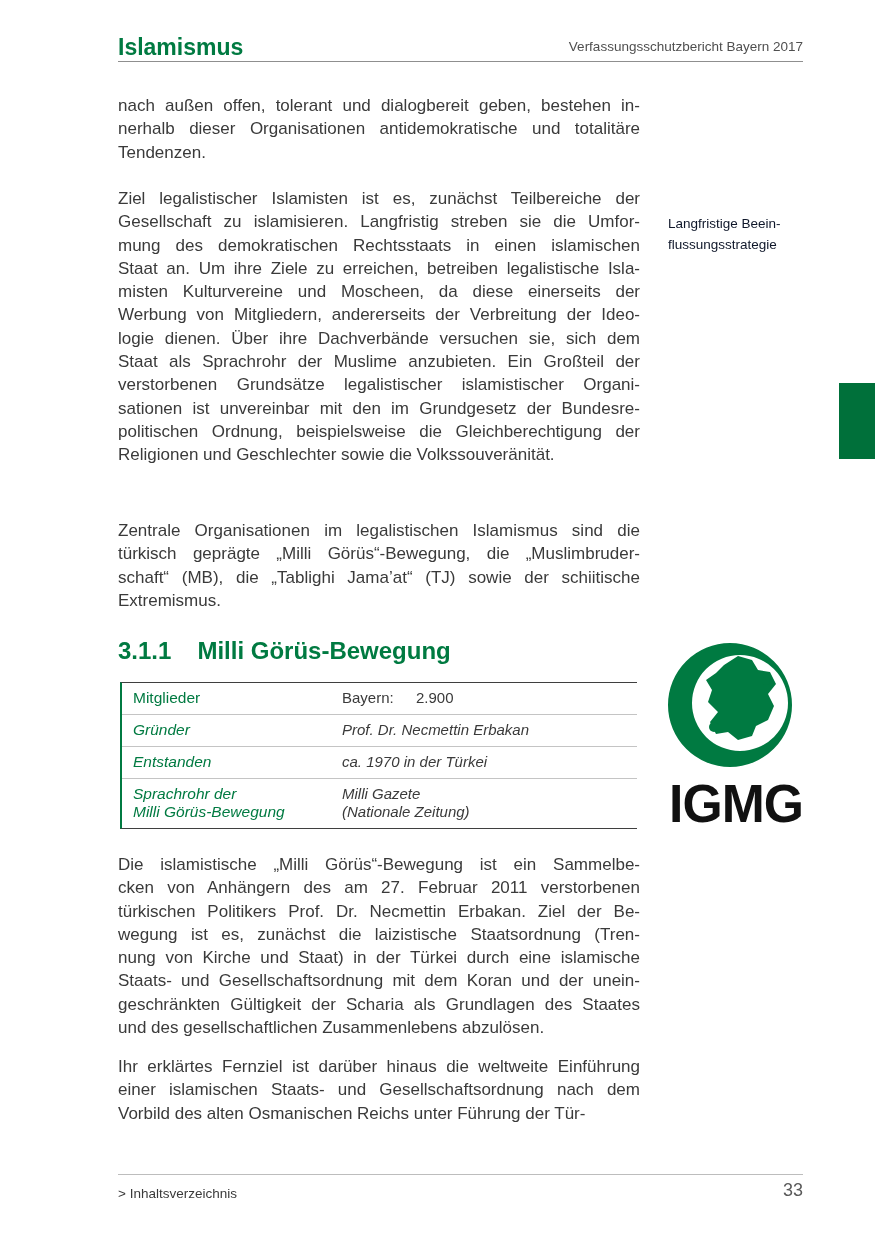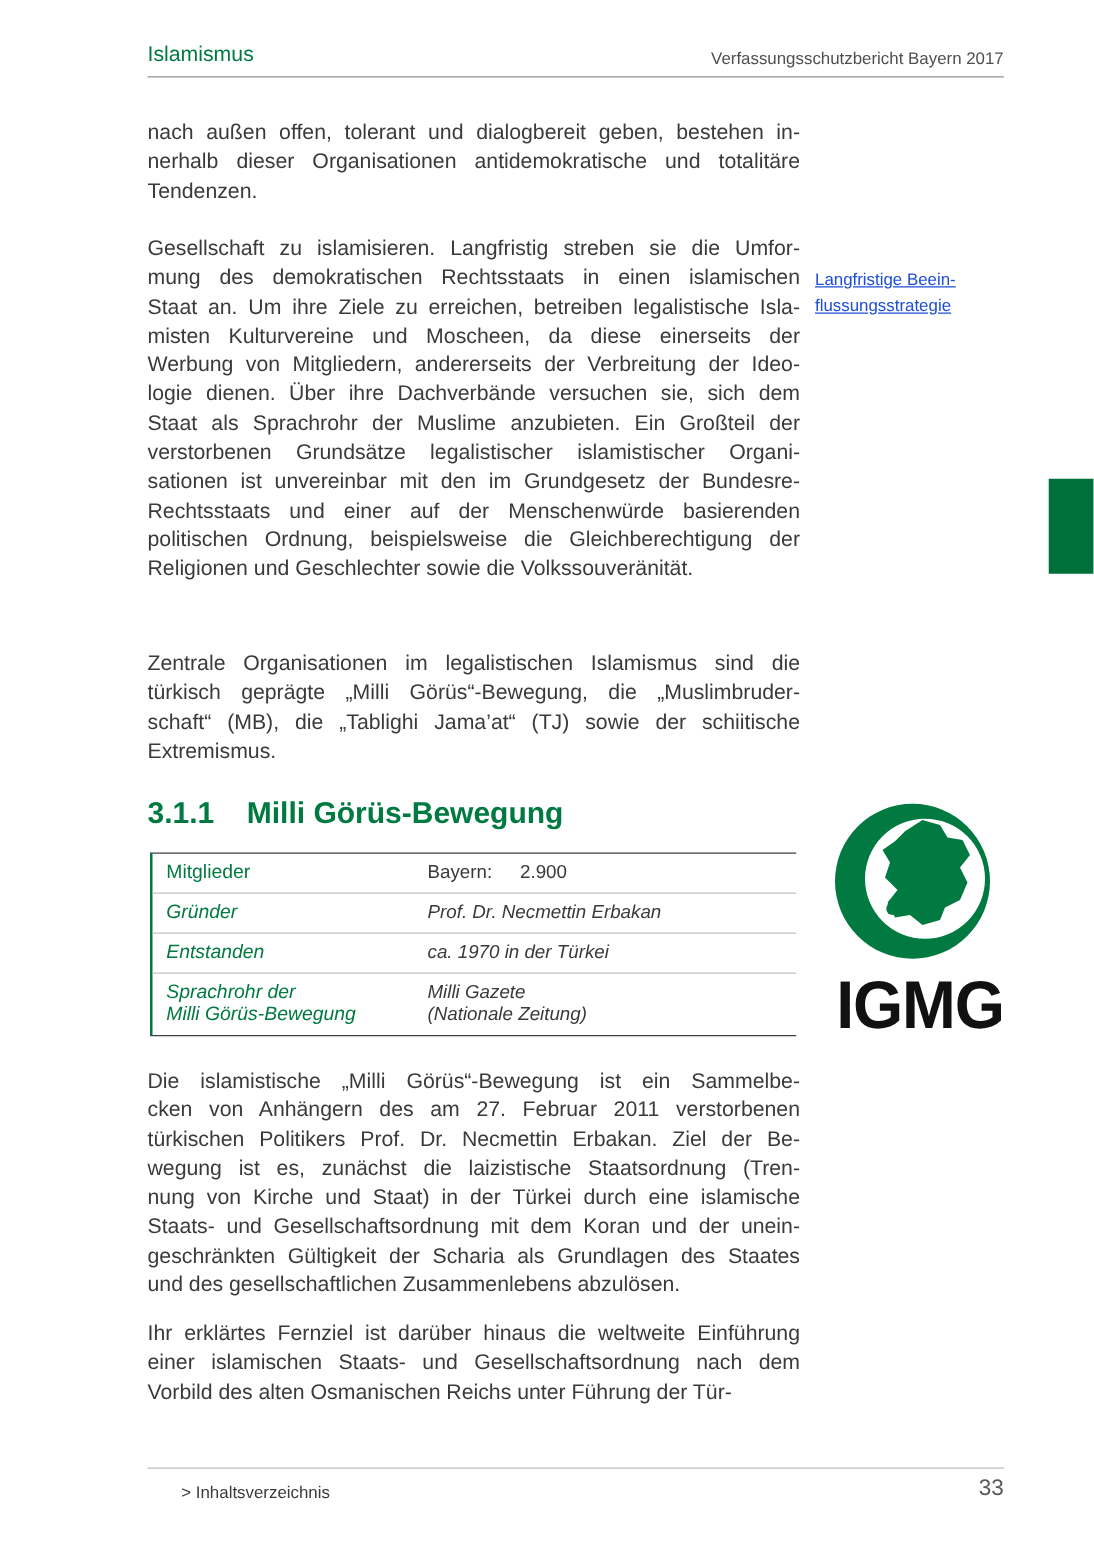--- a/index.html
+++ b/index.html
@@ -9,21 +9,21 @@
     position: relative;
     width: 875px;
     height: 1242px;
     background: #ffffff;
     overflow: hidden;
   }
 
   
   .header-left {
     position: absolute; left: 118px; top: 34px;
-    font-size: 17px; font-weight: normal; color: #007a41;
+    font-size: 23px; font-weight: bold; color: #007a41;
   }
   .header-right {
     position: absolute; right: 72px; top: 39px;
     font-size: 13.5px; color: #4f4f4f;
   }
   .header-rule {
     position: absolute; left: 118px; right: 72px; top: 61px;
     border-top: 1px solid #8f8f8f;
   }
 
@@ -35,22 +35,22 @@
   .para .line { text-align: justify; text-align-last: justify; }
   .para .line:last-child { text-align-last: left; }
   #p1 { top: 94px; }
   #p2 { top: 187px; }
   #p3 { top: 519px; }
   #p4 { top: 853px; }
   #p5 { top: 1055px; }
 
   
   .margin-note {
-    position: absolute; left: 652px; top: 213px; width: 150px;
-    font-size: 13.5px; line-height: 21px; color: #1d4ed8; text-decoration: underline;
+    position: absolute; left: 668px; top: 213px; width: 150px;
+    font-size: 13.5px; line-height: 21px; color: #0f172a;
   }
 
   
   .side-tab {
     position: absolute; right: 0; top: 383px;
     width: 36px; height: 76px; background: #00703a;
   }
 
   
   .section-heading {
@@ -83,21 +83,21 @@
     fill: #111111; text-anchor: middle; letter-spacing: -1px;
   }
 
   
   .footer-rule {
     position: absolute; left: 118px; right: 72px; top: 1174px;
     border-top: 1px solid #bdbdbd;
   }
   .footer-toc {
     position: absolute; left: 118px; top: 1186px;
-    font-size: 13.5px; color: #3a3a3a; cursor: pointer; text-decoration: none; margin-left: 27px;
+    font-size: 13.5px; color: #3a3a3a; cursor: pointer; text-decoration: none;
   }
   .page-number {
     position: absolute; right: 72px; top: 1180px;
     font-size: 18px; color: #5a5a5a;
   }
 </style>
 </head>
 <body>
 
 <div class="page">
@@ -105,30 +105,30 @@
   <div class="header-left">Islamismus</div>
   <div class="header-right">Verfassungsschutzbericht Bayern 2017</div>
   <div class="header-rule"></div>
 
   <div class="para" id="p1">
       <div class="line">nach außen offen, tolerant und dialogbereit geben, bestehen in-</div>
       <div class="line">nerhalb dieser Organisationen antidemokratische und totalitäre</div>
       <div class="line">Tendenzen.</div>
     </div>
   <div class="para" id="p2">
+      <div class="line">Ziel legalistischer Islamisten ist es, zunächst Teilbereiche der</div>
       <div class="line">Gesellschaft zu islamisieren. Langfristig streben sie die Umfor-</div>
       <div class="line">mung des demokratischen Rechtsstaats in einen islamischen</div>
       <div class="line">Staat an. Um ihre Ziele zu erreichen, betreiben legalistische Isla-</div>
       <div class="line">misten Kulturvereine und Moscheen, da diese einerseits der</div>
       <div class="line">Werbung von Mitgliedern, andererseits der Verbreitung der Ideo-</div>
       <div class="line">logie dienen. Über ihre Dachverbände versuchen sie, sich dem</div>
       <div class="line">Staat als Sprachrohr der Muslime anzubieten. Ein Großteil der</div>
       <div class="line">verstorbenen Grundsätze legalistischer islamistischer Organi-</div>
       <div class="line">sationen ist unvereinbar mit den im Grundgesetz der Bundesre-</div>
-      <div class="line">Rechtsstaats und einer auf der Menschenwürde basierenden</div>
       <div class="line">politischen Ordnung, beispielsweise die Gleichberechtigung der</div>
       <div class="line">Religionen und Geschlechter sowie die Volkssouveränität.</div>
     </div>
   <div class="para" id="p3">
       <div class="line">Zentrale Organisationen im legalistischen Islamismus sind die</div>
       <div class="line">türkisch geprägte „Milli Görüs“-Bewegung, die „Muslimbruder-</div>
       <div class="line">schaft“ (MB), die „Tablighi Jama’at“ (TJ) sowie der schiitische</div>
       <div class="line">Extremismus.</div>
     </div>
 

